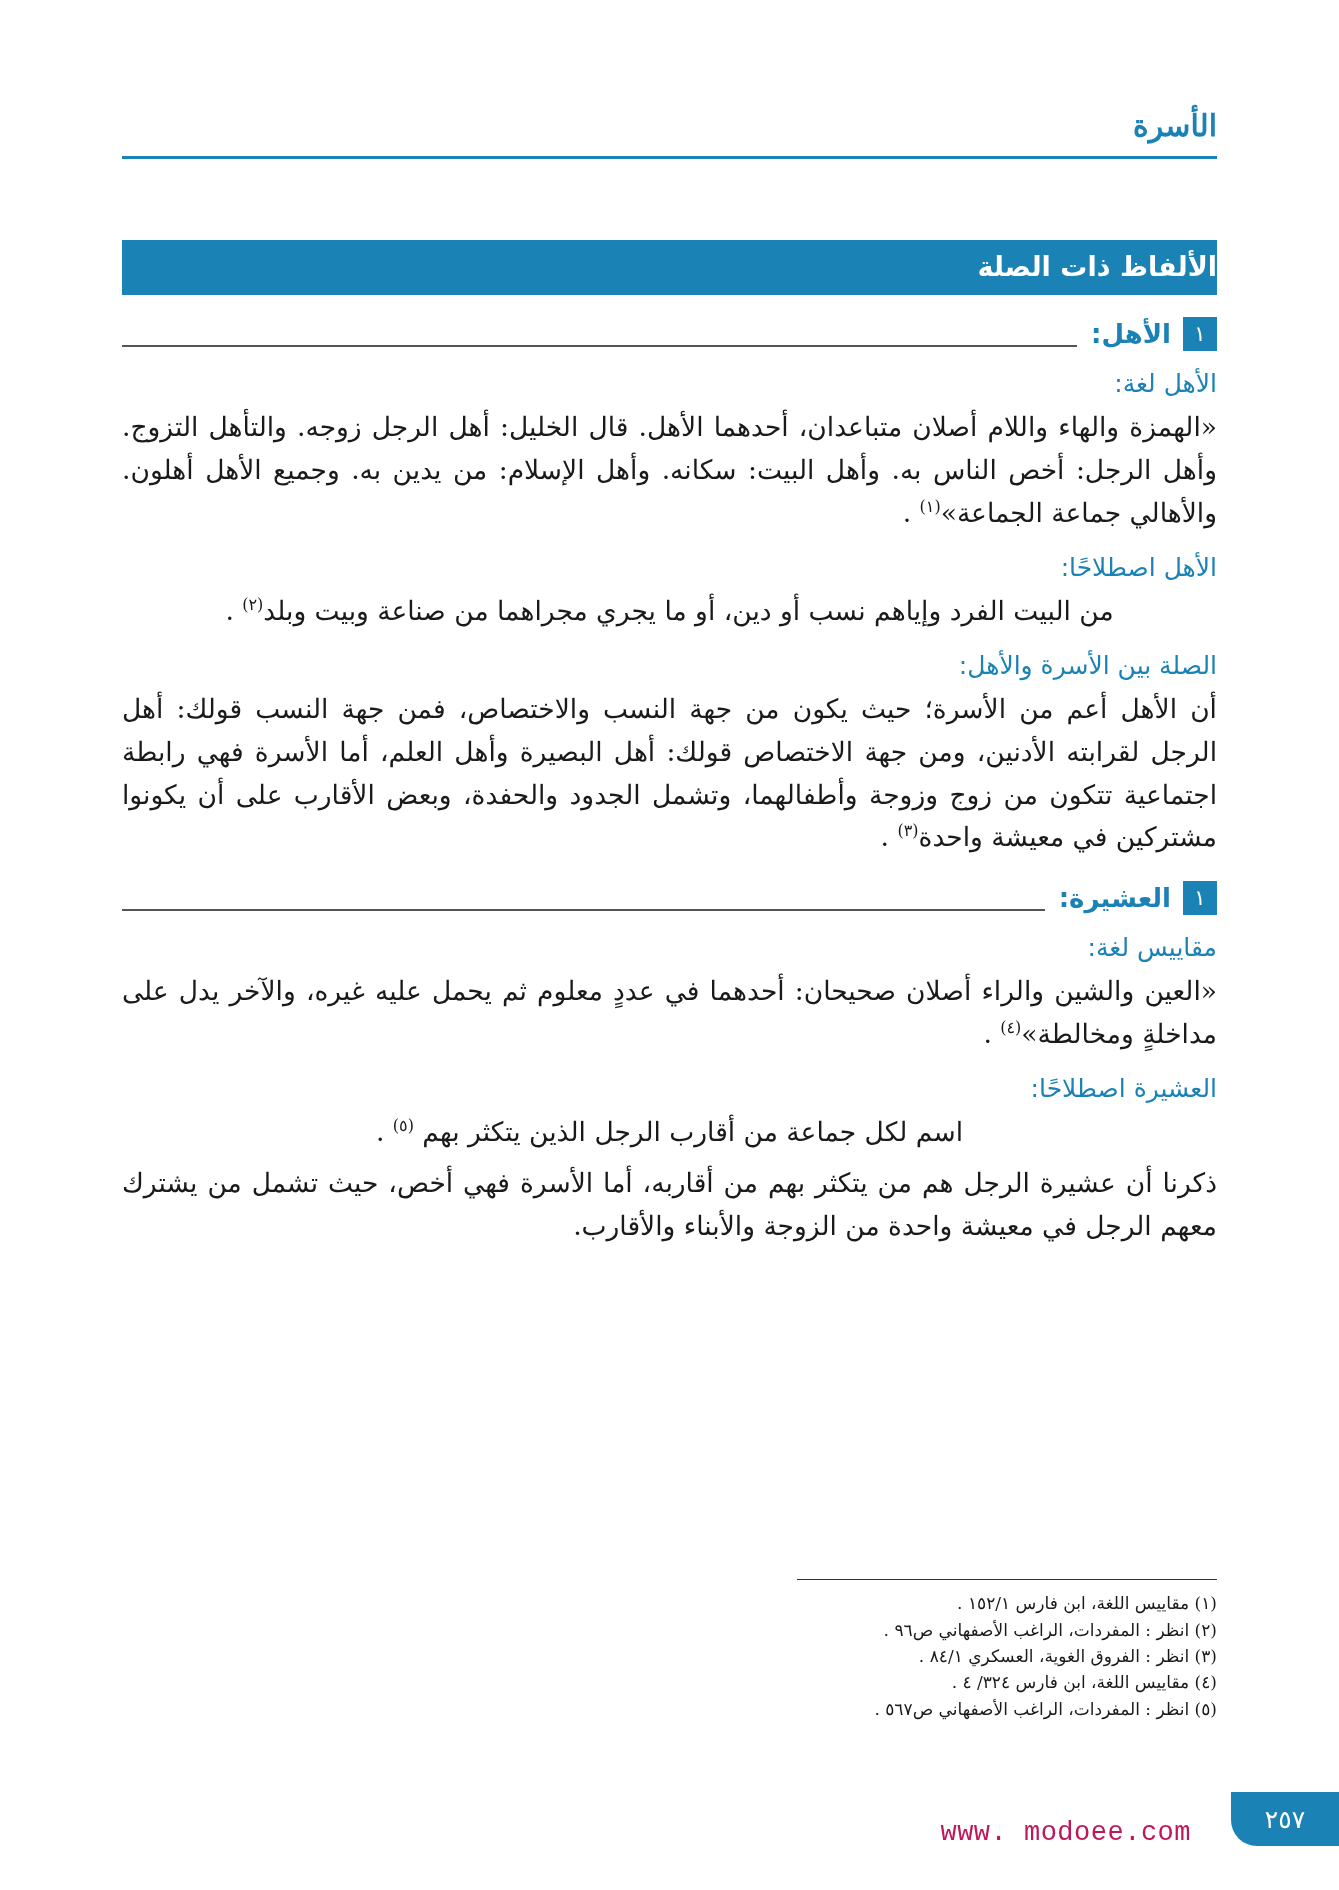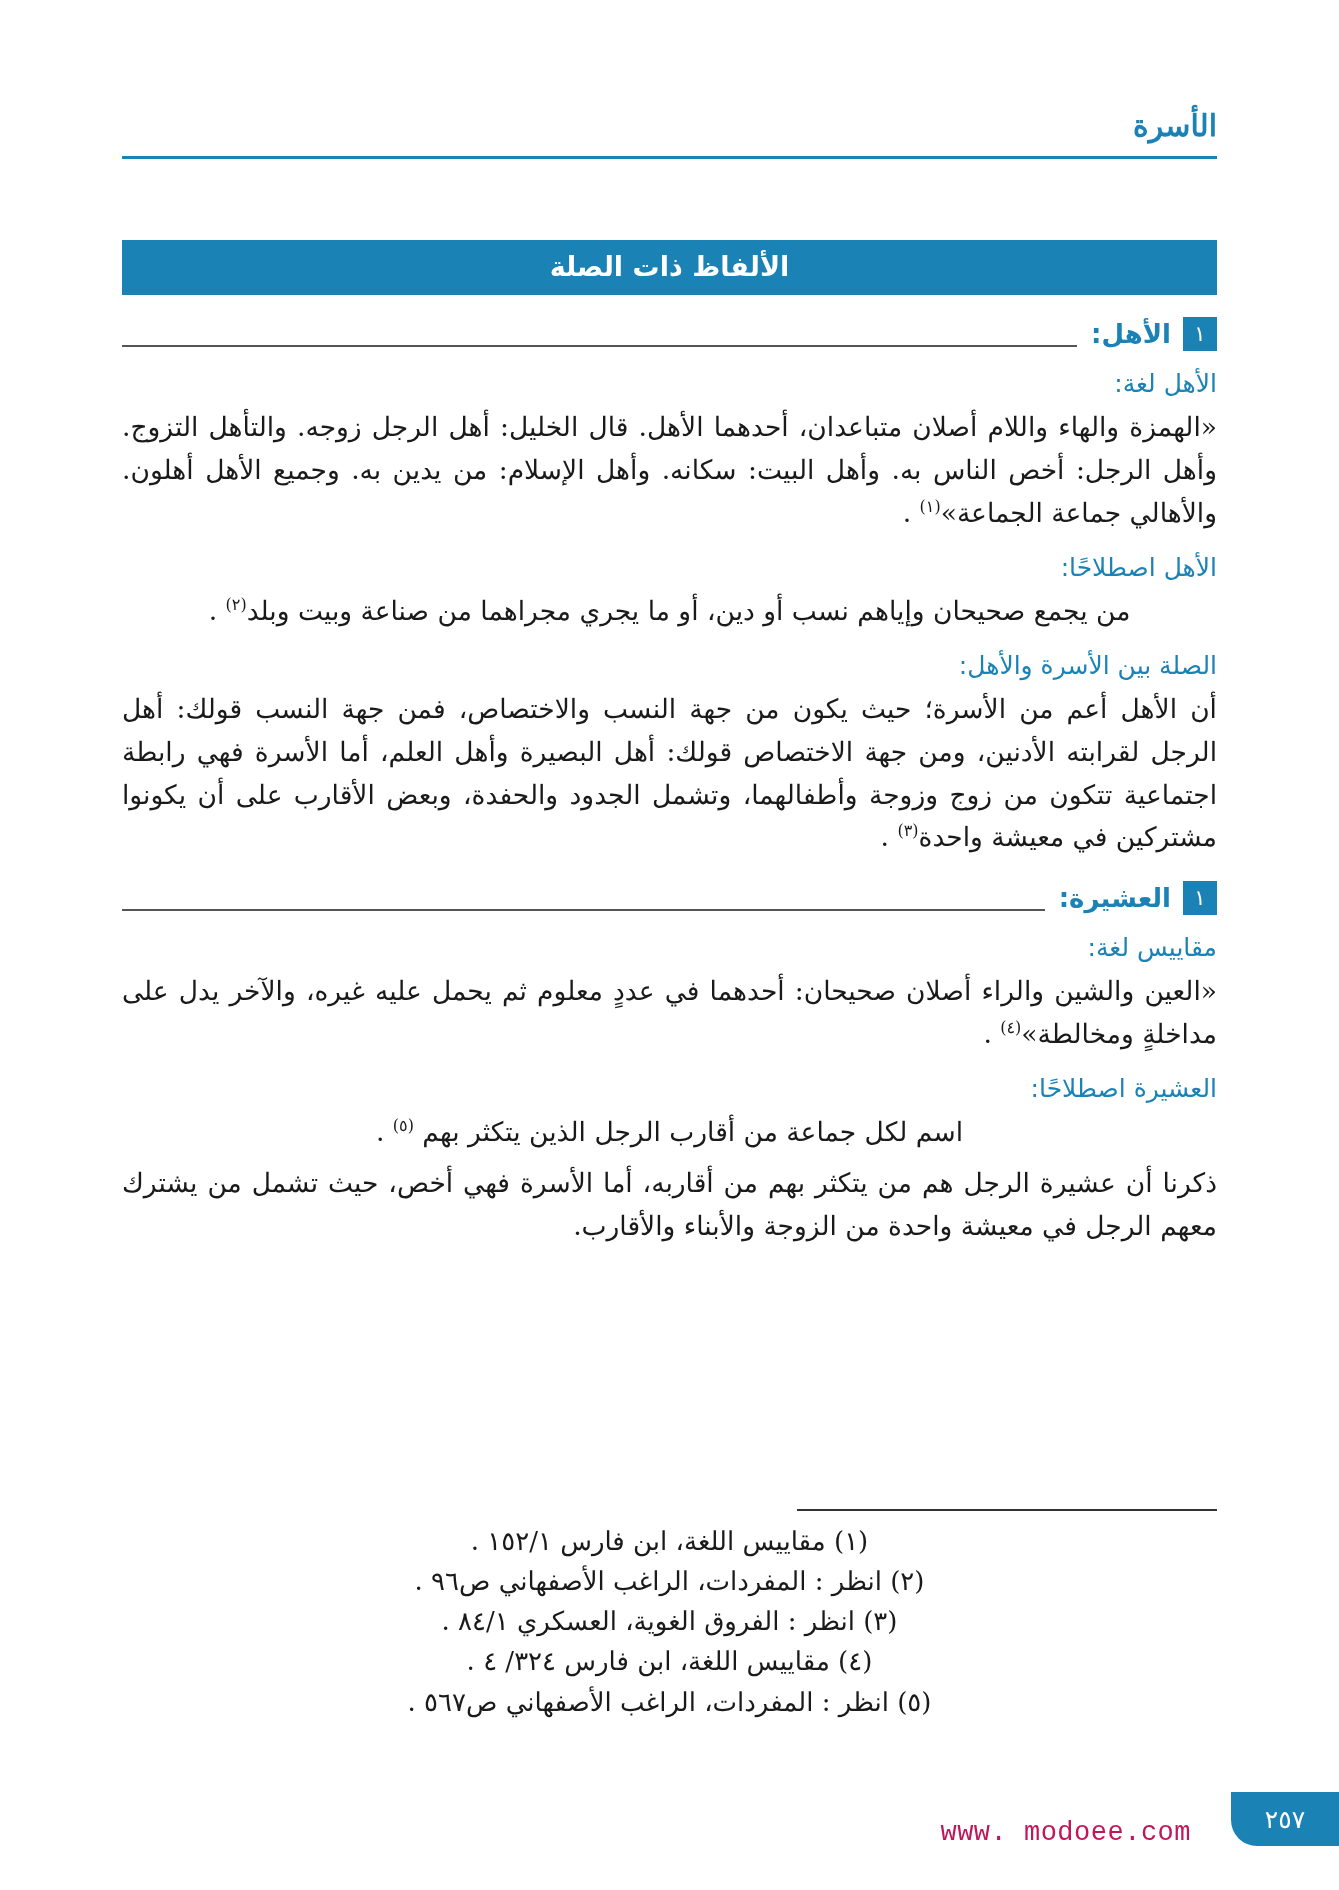--- a/index.html
+++ b/index.html
@@ -53,21 +53,21 @@
   .content {
     position: absolute;
     top: 240px;
     right: 122px;
     left: 122px;
   }
 
   .banner {
     background: #1b82b5;
     color: #ffffff;
-    text-align: center;
+    text-align: right;
     font-size: 27px;
     font-weight: bold;
     font-family: "DejaVu Sans", sans-serif;
     padding: 11px 0 13px 0;
     letter-spacing: 0px;
   }
 
   .numbered-head {
     display: flex;
     flex-direction: row;
@@ -140,23 +140,23 @@
     left: 122px;
     bottom: 168px;
   }
   .fn-rule {
     width: 420px;
     height: 1.5px;
     background: #333;
     margin: 0 0 10px auto;
   }
   .fn-line {
-    font-size: 26px;
-    font-family: "DejaVu Serif", serif;
-    text-align: center;
+    font-size: 17px;
+    font-family: "DejaVu Serif", serif;
+    text-align: right;
     line-height: 1.55;
     color: #1a1a1a;
   }
 
   
   .footer-bar {
     position: absolute;
     bottom: 0;
     right: 0;
     left: 0;
@@ -213,21 +213,21 @@
     <div class="numbered-head">
       <div class="num-box">١</div>
       <div class="num-title">الأهل:</div>
       <div class="head-rule"></div>
     </div>
 
     <div class="sub-head">الأهل لغة:</div>
     <p class="body just"><span>«الهمزة والهاء واللام أصلان متباعدان، أحدهما الأهل. قال الخليل: أهل الرجل زوجه. والتأهل التزوج. وأهل الرجل: أخص الناس به. وأهل البيت: سكانه. وأهل الإسلام: من يدين به. وجميع الأهل أهلون. والأهالي جماعة الجماعة»</span><sup>(١)</sup><span> .</span></p>
 
     <div class="sub-head">الأهل اصطلاحًا:</div>
-    <p class="body center"><span>من يجمع صحيحان وإياهم نسب أو دين، أو ما يجري مجراهما من صناعة وبيت وبلد</span><sup>(٢)</sup><span> .</span></p>
+    <p class="body center"><span>من البيت الفرد وإياهم نسب أو دين، أو ما يجري مجراهما من صناعة وبيت وبلد</span><sup>(٢)</sup><span> .</span></p>
 
     <div class="sub-head">الصلة بين الأسرة والأهل:</div>
     <p class="body just"><span>أن الأهل أعم من الأسرة؛ حيث يكون من جهة النسب والاختصاص، فمن جهة النسب قولك: أهل الرجل لقرابته الأدنين، ومن جهة الاختصاص قولك: أهل البصيرة وأهل العلم، أما الأسرة فهي رابطة اجتماعية تتكون من زوج وزوجة وأطفالهما، وتشمل الجدود والحفدة، وبعض الأقارب على أن يكونوا مشتركين في معيشة واحدة</span><sup>(٣)</sup><span> .</span></p>
 
     <div class="numbered-head">
       <div class="num-box">١</div>
       <div class="num-title">العشيرة:</div>
       <div class="head-rule"></div>
     </div>
 

